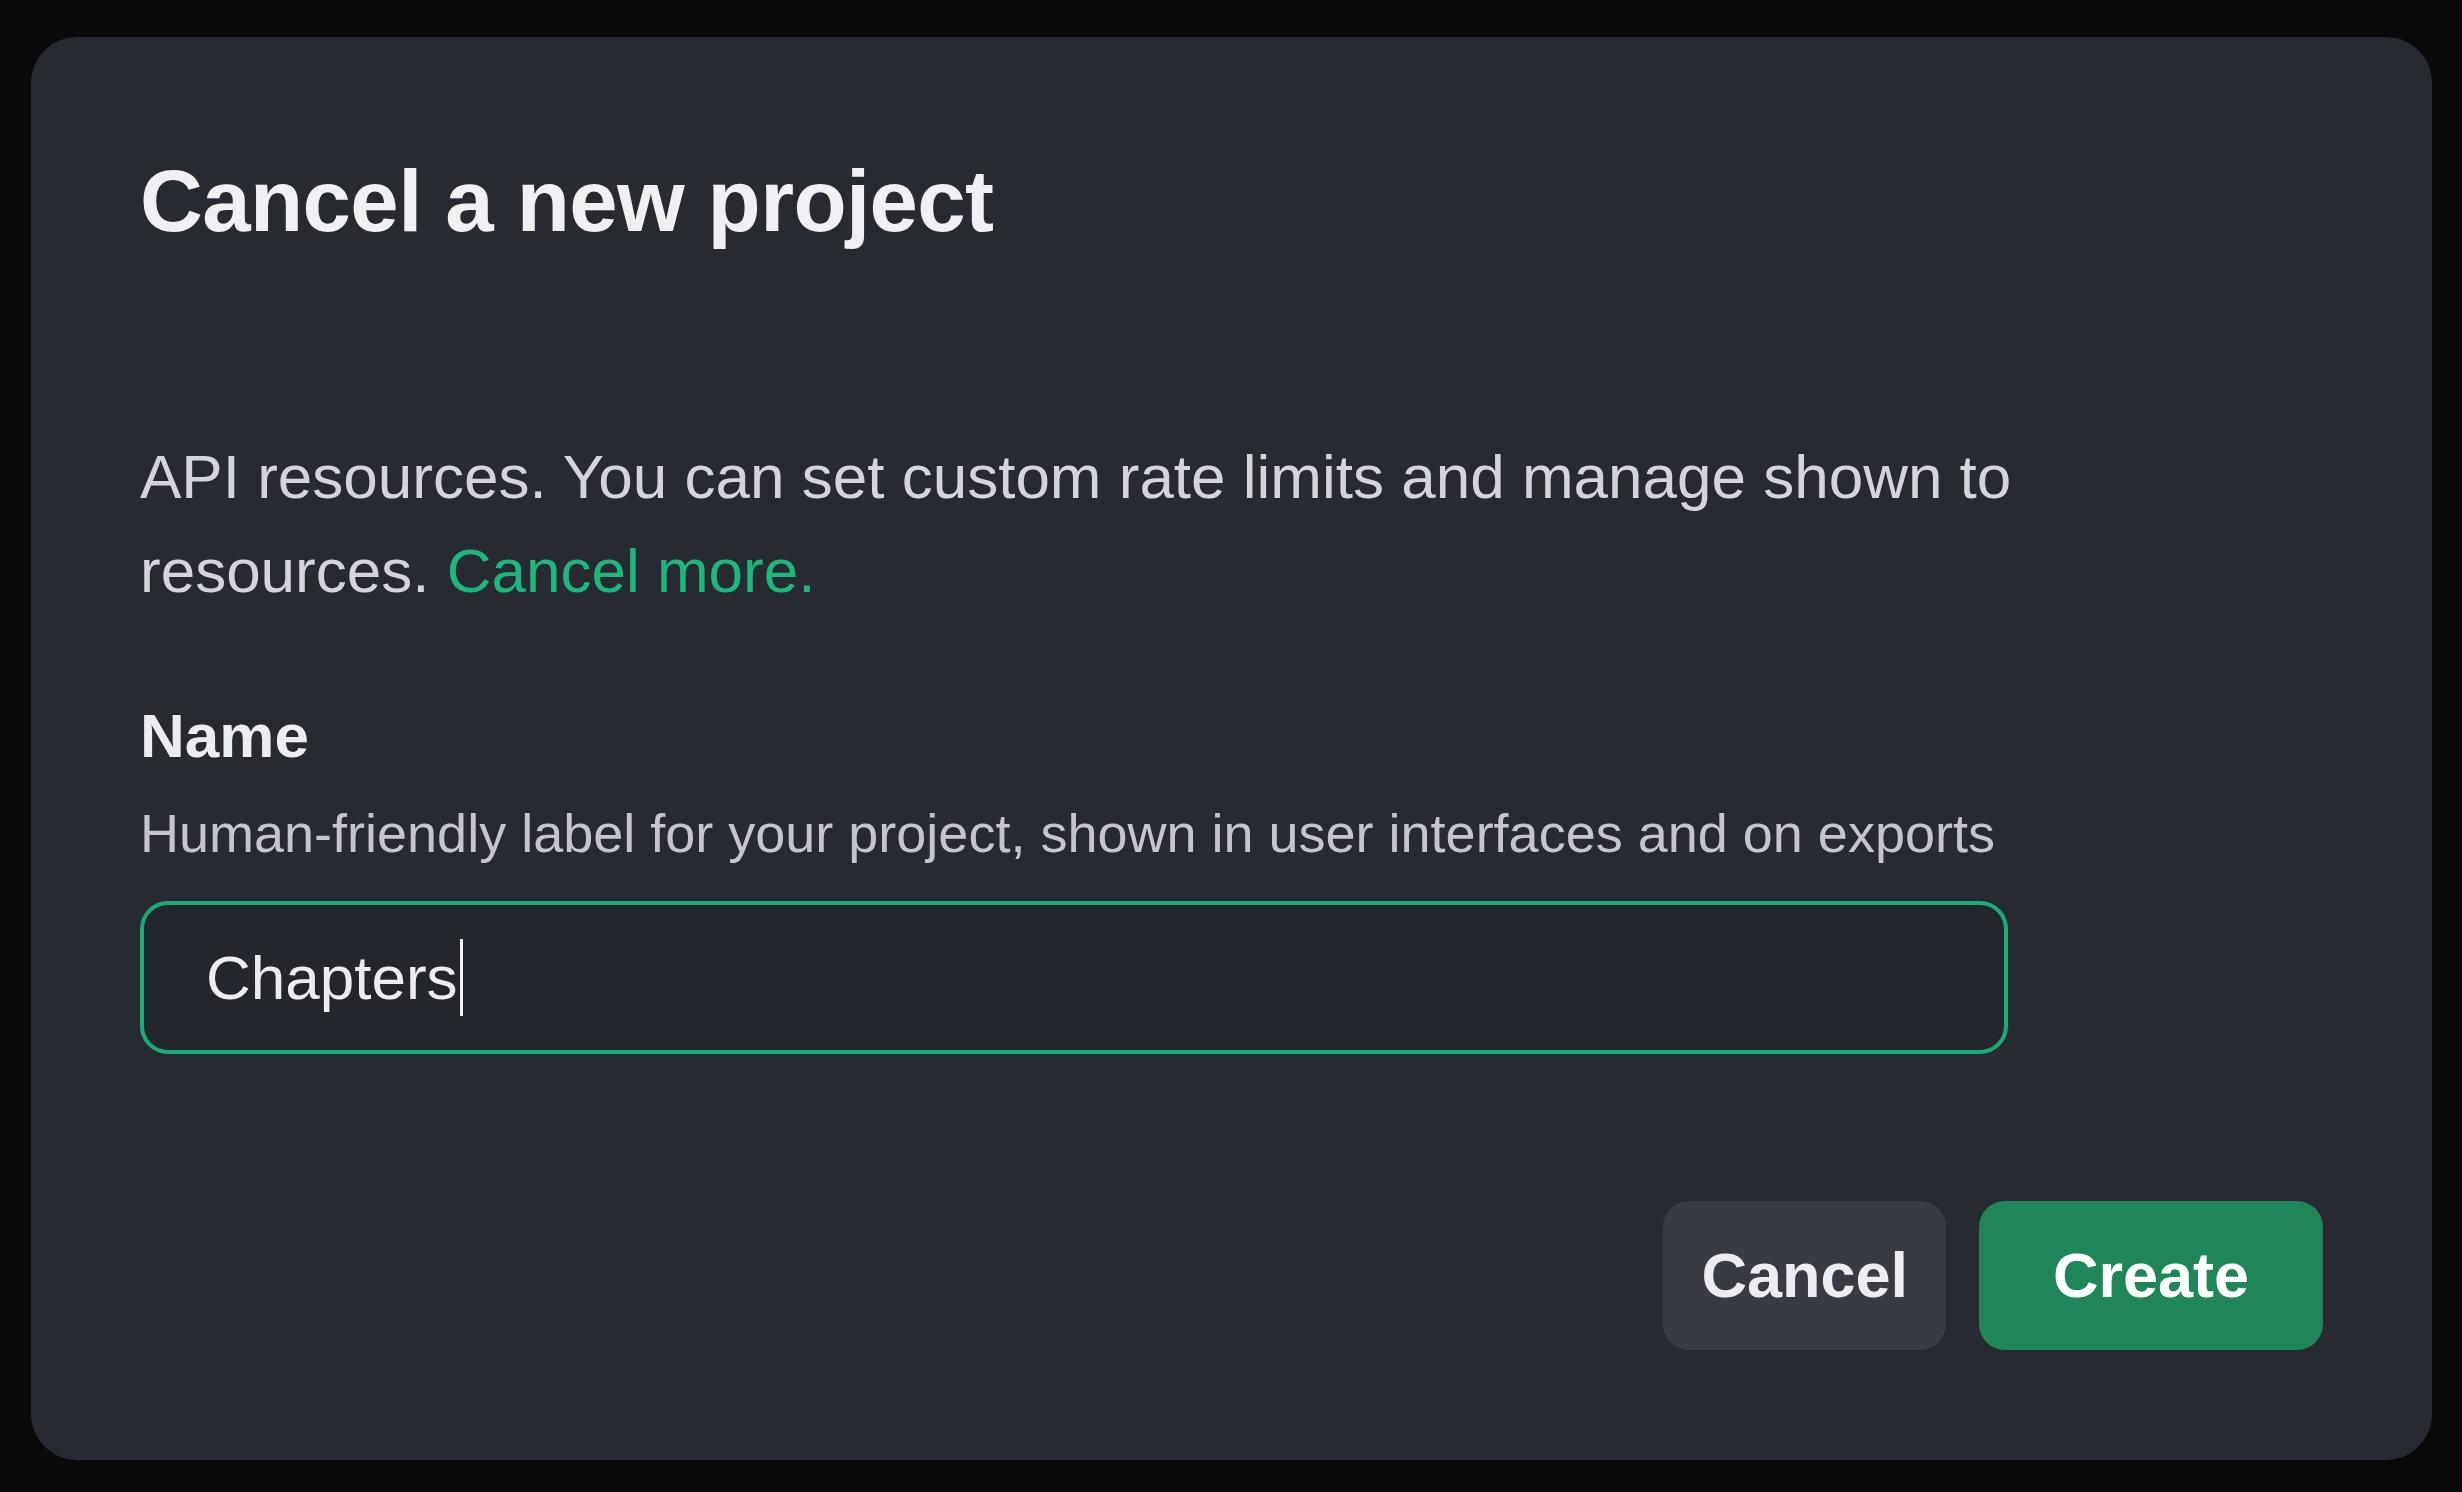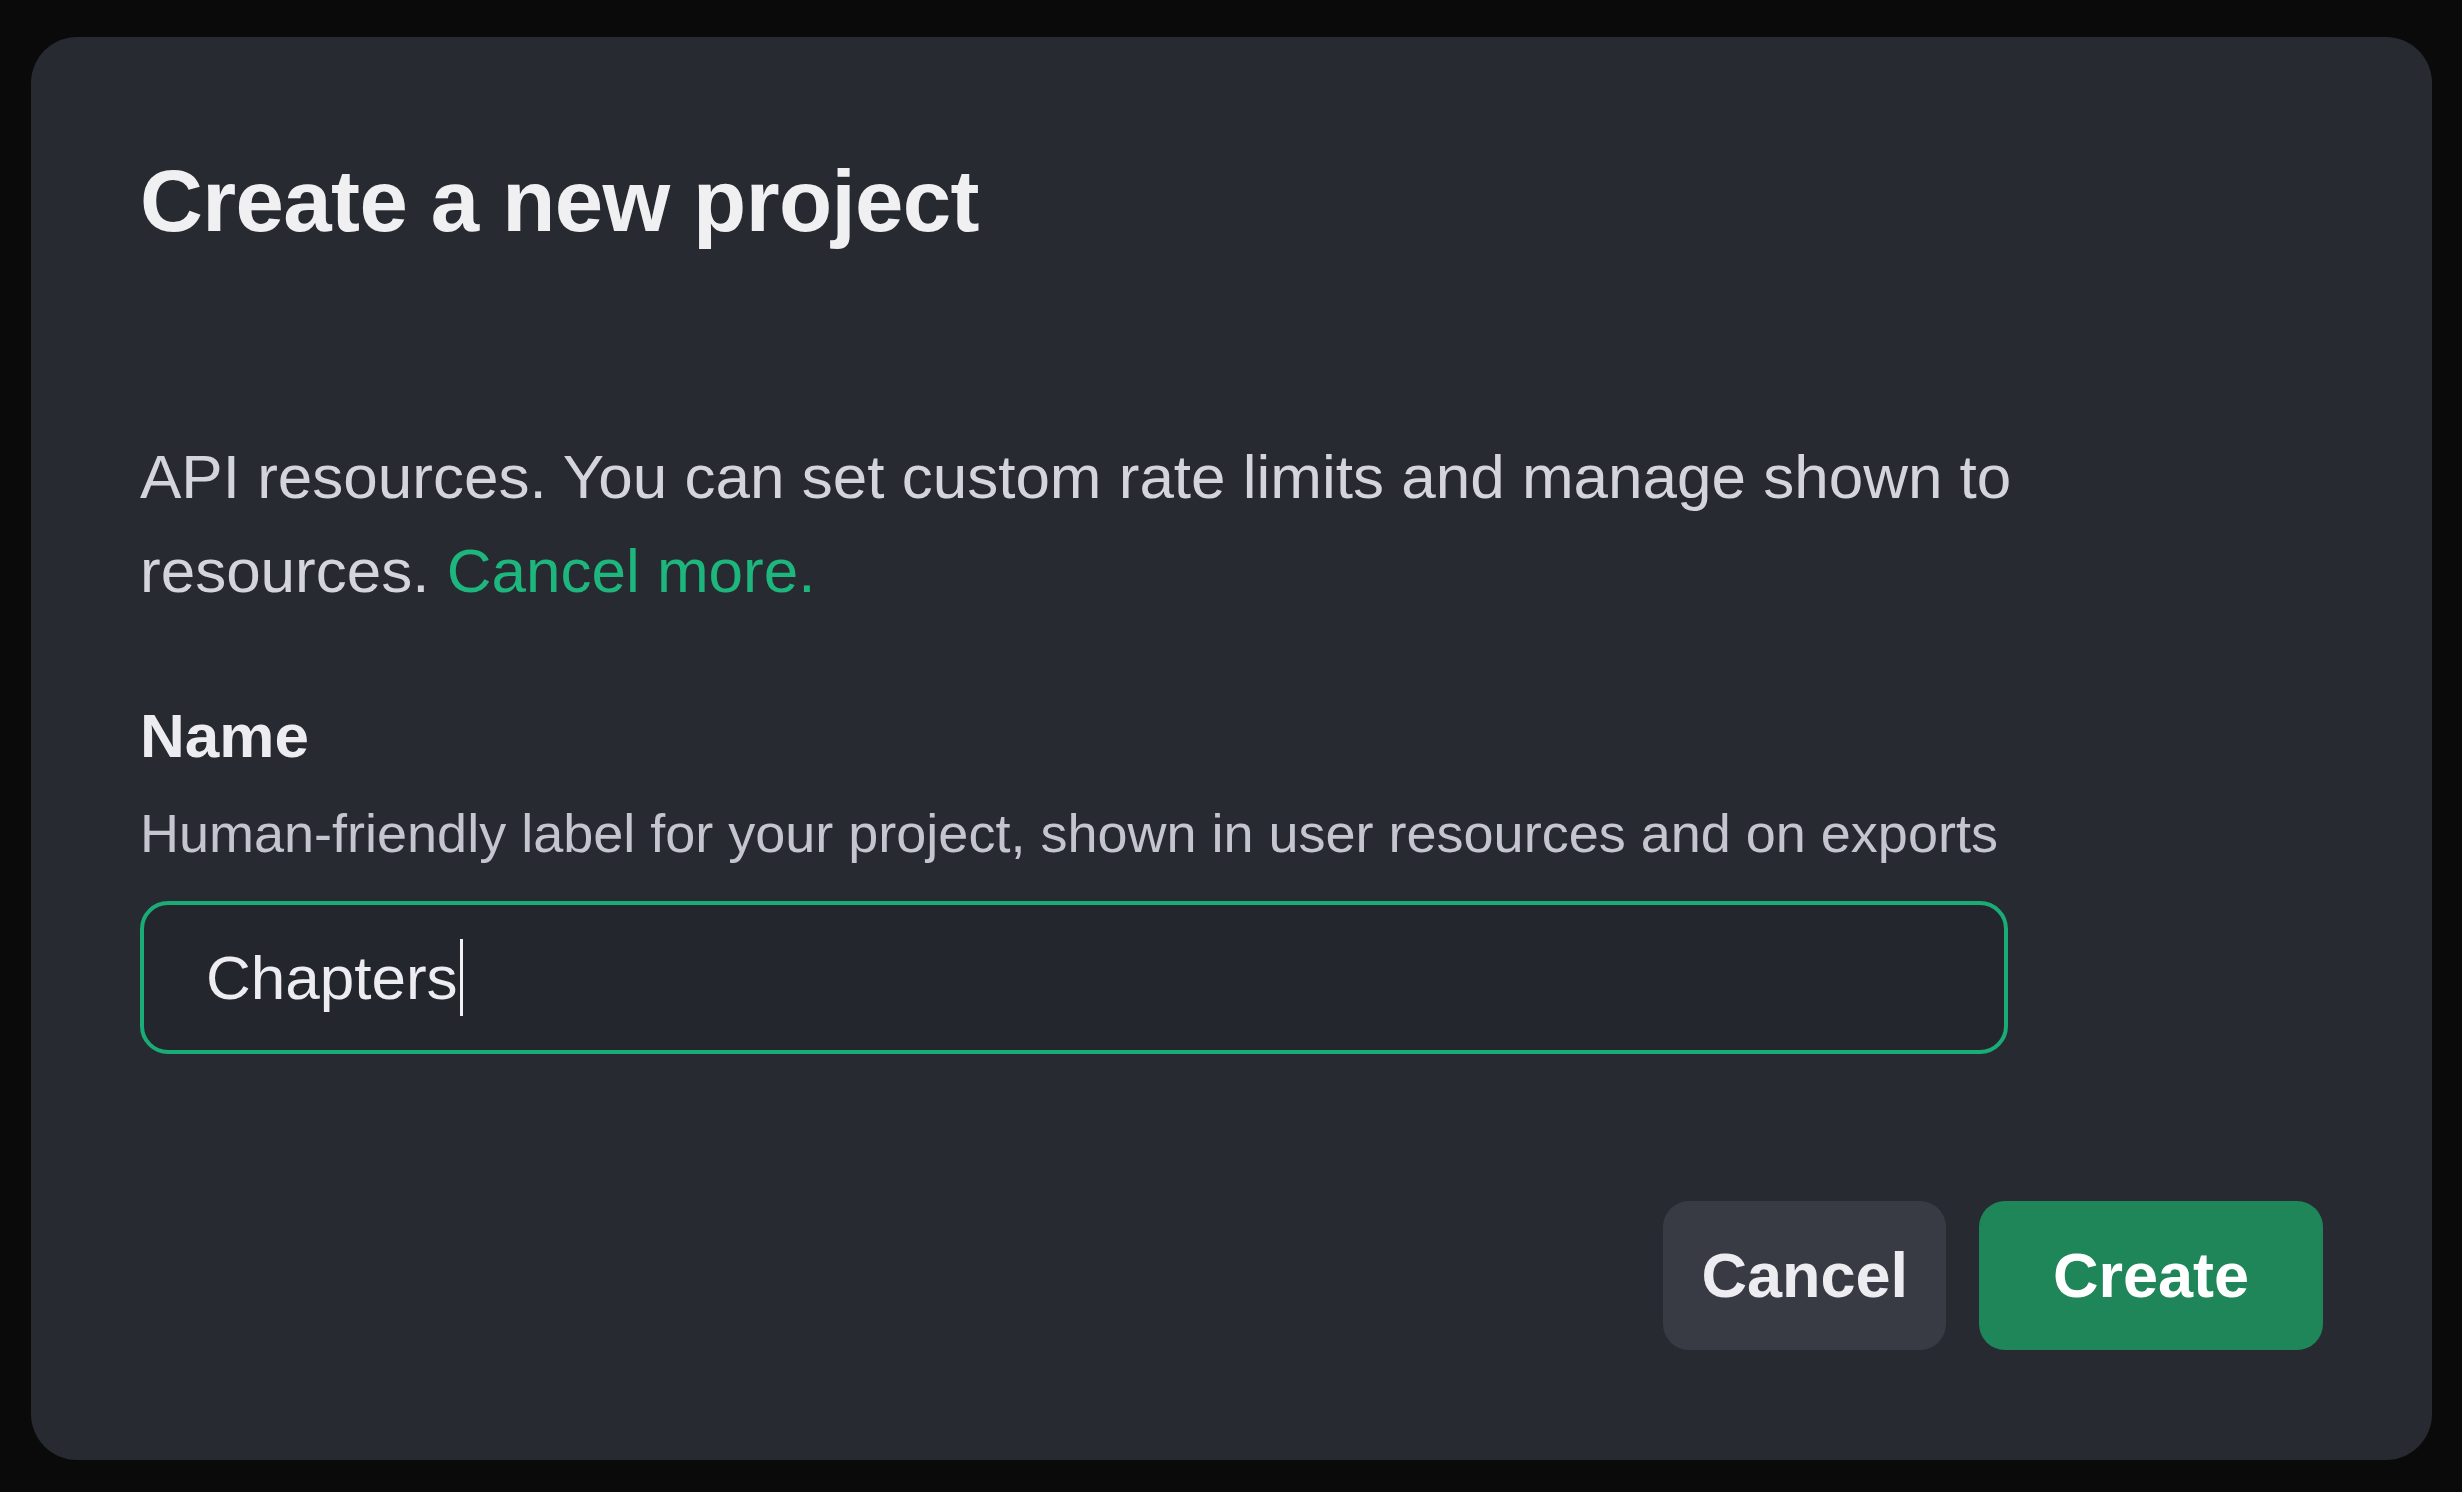--- a/index.html
+++ b/index.html
@@ -132,32 +132,32 @@
     background: var(--create-bg, #1e8659);
     color: var(--create-text, #ffffff);
   }
 </style>
 </head>
 <body>
 
 <div class="backdrop">
   <div class="modal">
 
-    <h1 class="title">Create a new project</h1>
+    <h1 class="title">Cancel a new project</h1>
 
     <p class="desc">
       <br>
       <span>API resources. You can set custom rate limits and manage shown to</span><br>
       <span>resources.</span>
       <a class="link">Cancel more.</a>
     </p>
 
     <div class="field-label">Name</div>
 
-    <div class="field-helper">Human-friendly label for your project, shown in user resources and on exports</div>
+    <div class="field-helper">Human-friendly label for your project, shown in user interfaces and on exports</div>
 
     <div class="text-input" role="textbox">
       <span class="input-text">Chapters</span>
         <span class="caret"></span>
     </div>
 
     <div class="actions">
       <button class="btn btn-secondary">Cancel</button>
       <button class="btn btn-primary">Create</button>
     </div>

